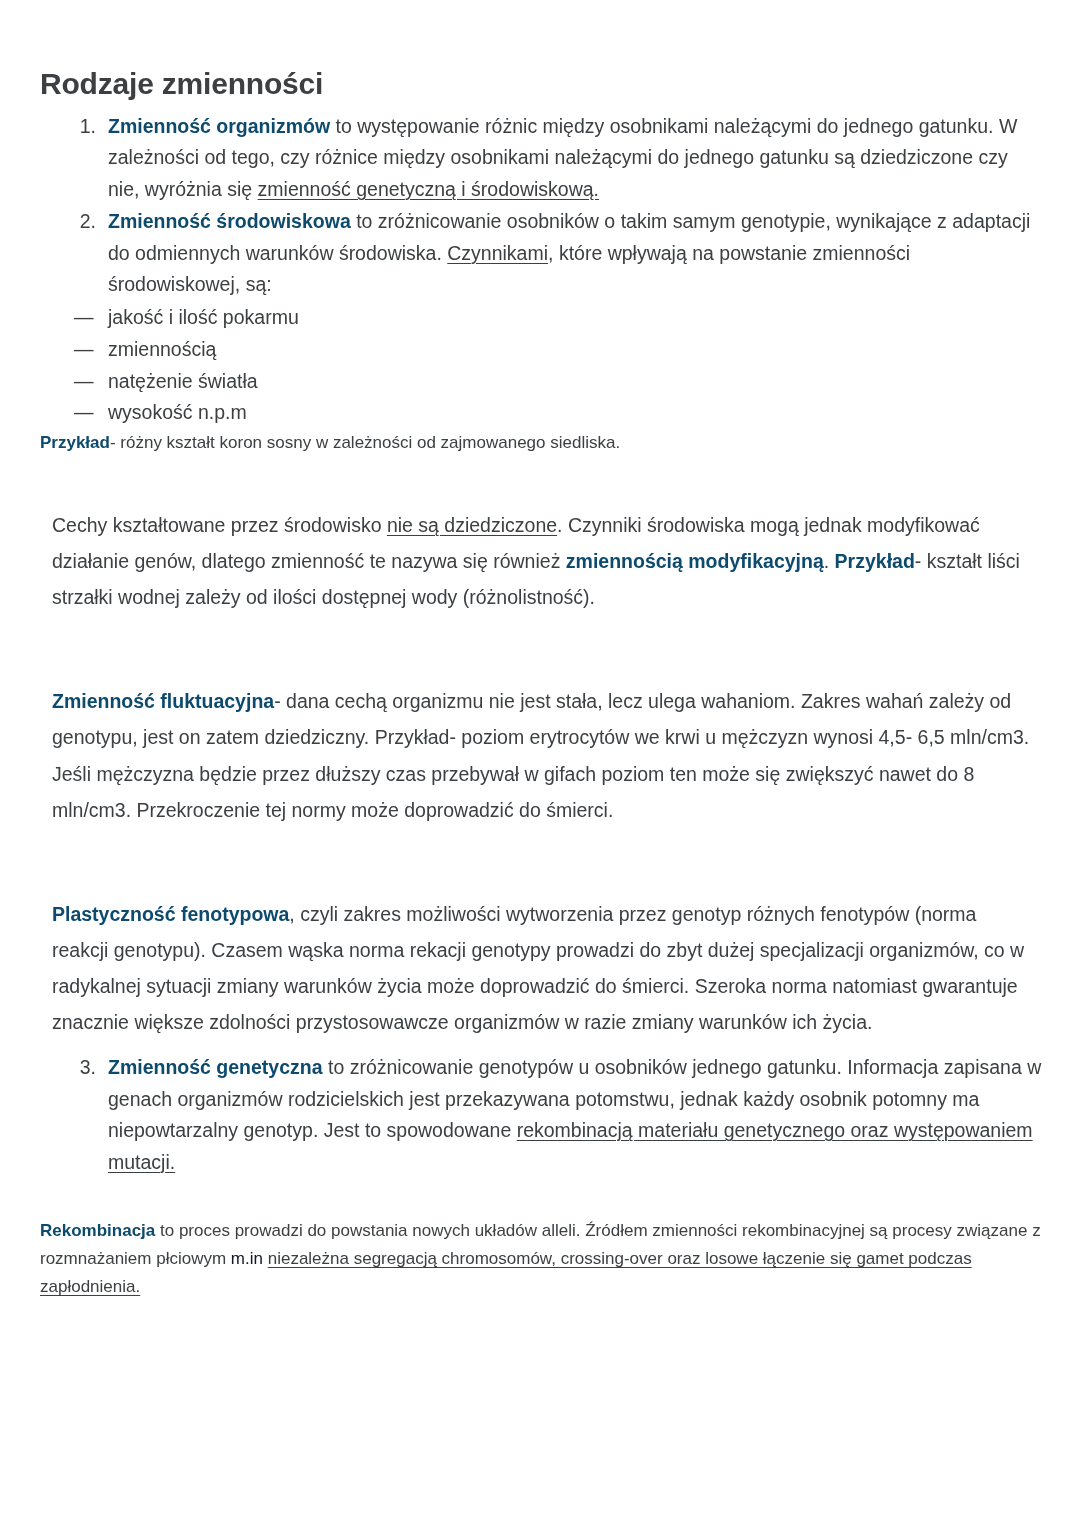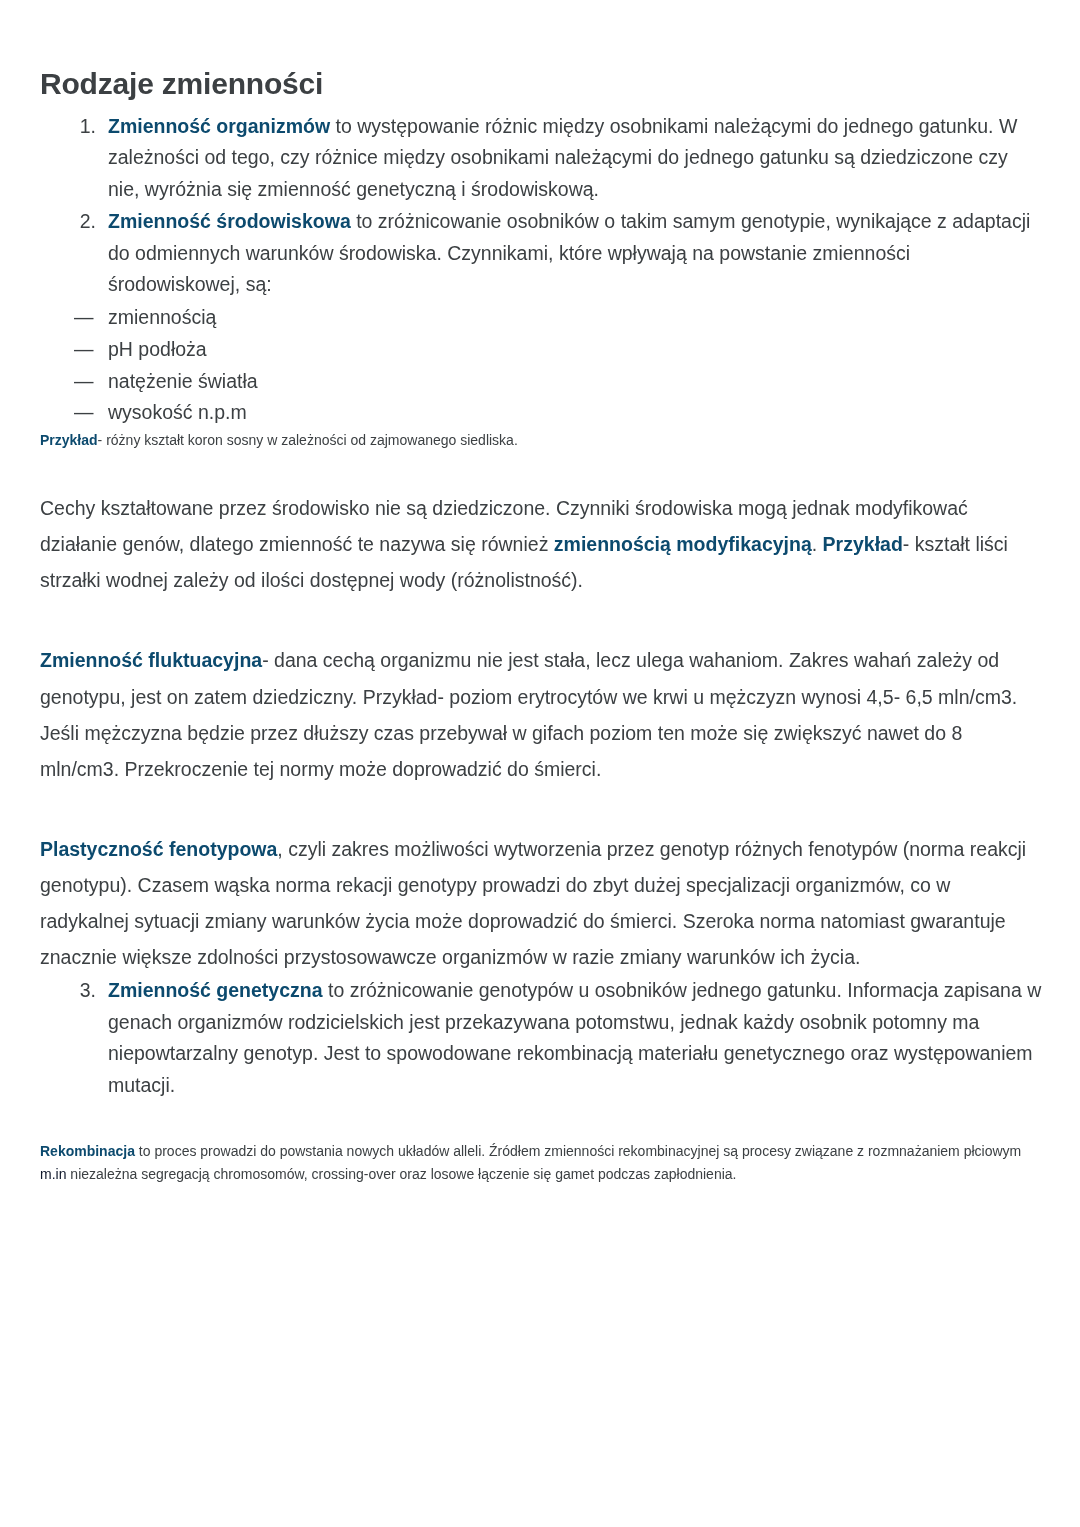--- a/index.html
+++ b/index.html
@@ -73,53 +73,53 @@
     position: absolute;
     left: 4px;
     top: 0;
     font-size: 19.5px;
     line-height: 1.63;
     color: #3c4043;
   }
   p.para {
     font-size: 19.5px;
     line-height: 1.85;
-    margin: 0;
+    margin: 12px;
     color: #3c4043;
   }
   p.tight {
-    font-size: 14px;
+    font-size: 17px;
     line-height: 1.65;
     margin: 0;
   }
   .spacer-lg { height: 44px; }
   .spacer-md { height: 38px; }
   b, strong { font-weight: 700; color: #0c4a6e; }
-  u, .u { text-decoration-thickness: 1px; text-underline-offset: 3px; }
+  u, .u { text-decoration: underline; text-decoration-thickness: 1px; text-underline-offset: 3px; }
   .link-blue { color: #0f172a; }
 </style>
 </head>
 <body>
 
 <div class="page">
 
   <h1 class="doc-title">Rodzaje zmienności</h1>
 
   <ol class="num-list">
     <li>
       <b>Zmienność organizmów</b><span> to występowanie różnic między osobnikami należącymi do jednego gatunku. W zależności od tego, czy różnice między osobnikami należącymi do jednego gatunku są dziedziczone czy nie, wyróżnia się </span><span class="u">zmienność genetyczną i środowiskową.</span>
     </li>
     <li>
       <b>Zmienność środowiskowa</b><span> to zróżnicowanie osobników o takim samym genotypie, wynikające z adaptacji do odmiennych warunków środowiska. </span><span class="u">Czynnikami</span><span>, które wpływają na powstanie zmienności środowiskowej, są:</span>
     </li>
   </ol>
 
   <ul class="dash-list">
+    <li><span>jakość i ilość pokarmu</span></li>
     <li><span>zmiennością</span></li>
-    <li><span>pH podłoża</span></li>
     <li><span>natężenie światła</span></li>
     <li><span>wysokość n.p.m</span></li>
   </ul>
 
   <p class="tight"><b>Przykład</b><span>- różny kształt koron sosny w zależności od zajmowanego siedliska.</span></p>
 
   <div class="spacer-md"></div>
 
   <p class="para"><span>Cechy kształtowane przez środowisko </span><span class="u">nie są dziedziczone</span><span>. Czynniki środowiska mogą jednak modyfikować działanie genów, dlatego zmienność te nazywa się również </span><b>zmiennością modyfikacyjną</b><span>. </span><b>Przykład</b><span>- kształt liści strzałki wodnej zależy od ilości dostępnej wody (różnolistność).</span></p>
 

